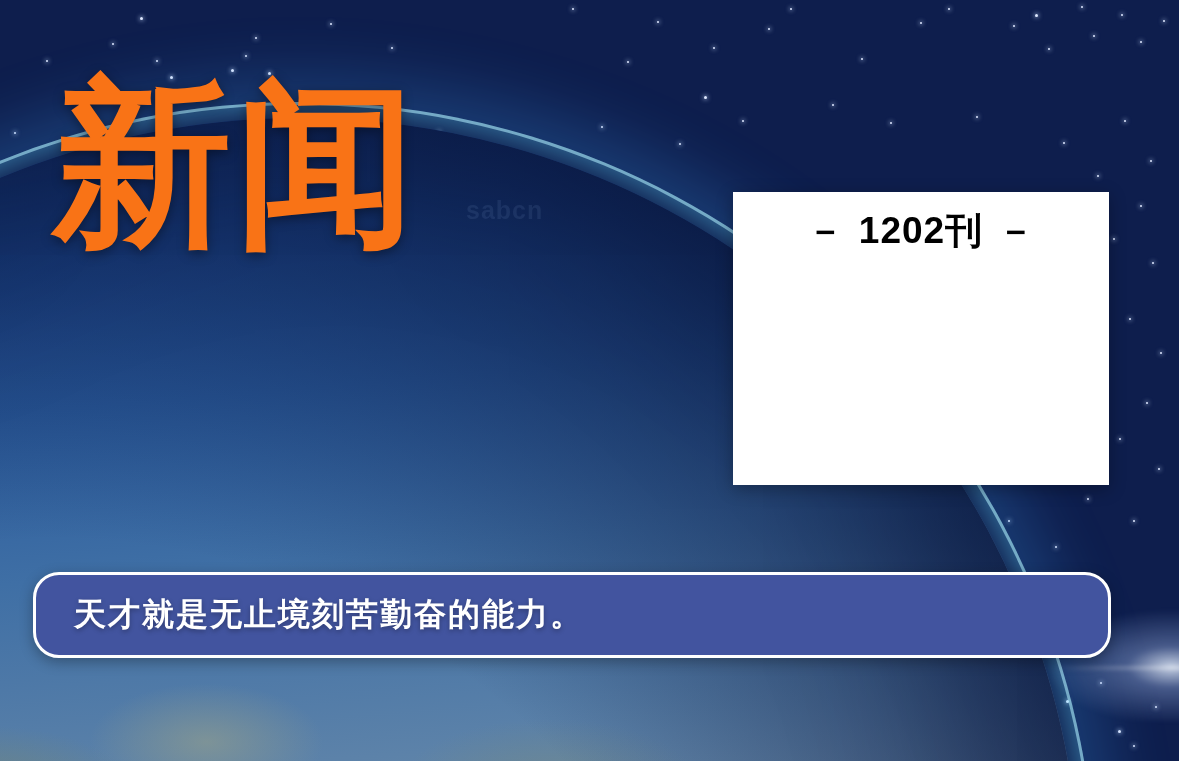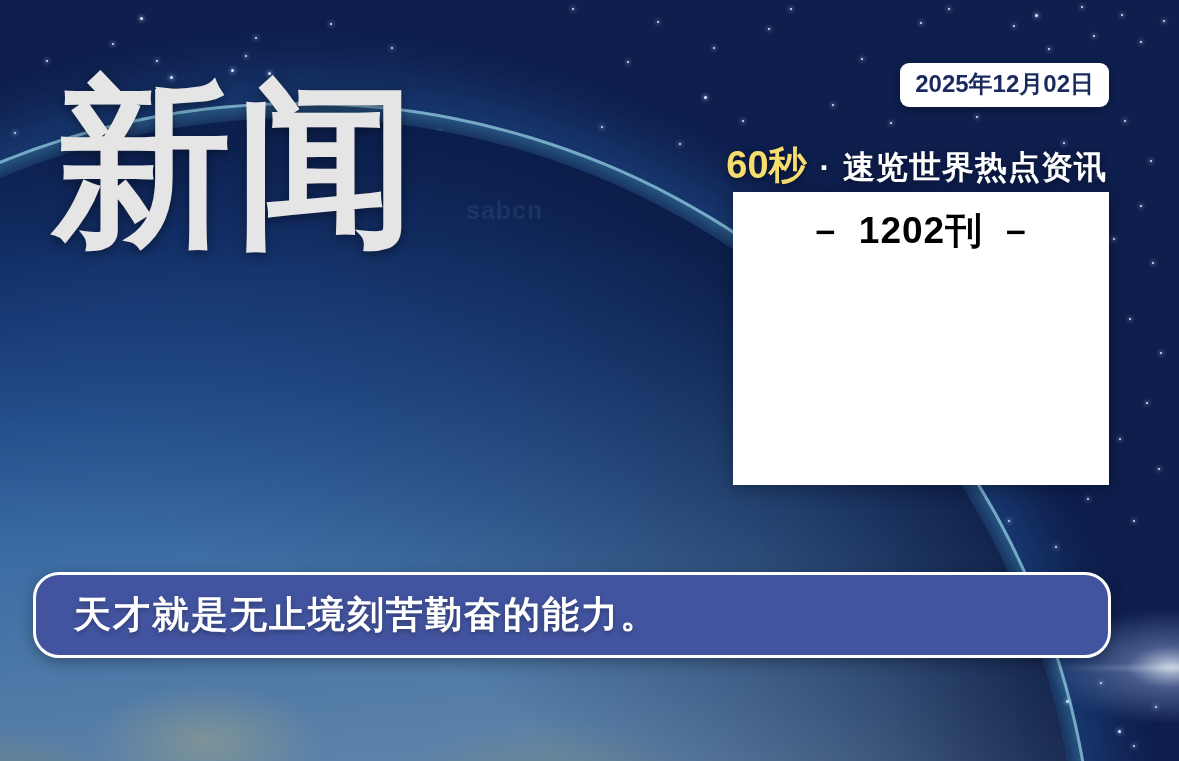--- a/index.html
+++ b/index.html
@@ -103,21 +103,21 @@
   }
 
   
   .title{
     position:absolute; left:52px; top:96px;
     font-family:"DejaVu Sans","Liberation Sans",sans-serif;
     font-weight:700; line-height:.96; letter-spacing:4px;
   }
   .title .l1{ display:block; font-size:180px; color:#f9e27a;
     text-shadow:0 3px 10px rgba(0,0,0,.35); }
-  .title .l2{ display:block; font-size:180px; color:#e5e5e5;
+  .title .l2{ display:block; font-size:180px; color:#f97316;
     text-shadow:0 3px 12px rgba(0,0,0,.40); margin-top:-18px; }
 
   
   .date-pill{
     position:absolute; right:70px; top:63px;
     background:#ffffff; color:#1a2a5e;
     padding:5px 15px 7px; border-radius:9px;
     font-size:24px; font-weight:700; letter-spacing:0;
     box-shadow:0 2px 8px rgba(0,0,0,.28);
     white-space:nowrap;
@@ -157,21 +157,21 @@
   }
 
   
   .quote{
     position:absolute; left:33px; top:572px; width:1078px; height:86px;
     background:#42549f; border:3px solid #ffffff; border-radius:26px;
     box-shadow:0 4px 14px rgba(0,0,0,.30);
     display:flex; align-items:center;
   }
   .quote span{
-    color:#ffffff; font-size:37px; font-weight:700; letter-spacing:2px;
+    color:#ffffff; font-size:32px; font-weight:700; letter-spacing:2px;
     padding-left:38px; white-space:nowrap;
     text-shadow:0 2px 5px rgba(0,0,0,.30);
   }
 </style>
 </head>
 <body>
 
 <div class="poster">
 
   <div class="space"></div>
@@ -266,27 +266,21 @@
 
   <div class="atmos"></div>
   <div class="atmos-hi"></div>
   <div class="earth">
     <div class="earth-shade"></div>
   </div>
   <div class="glow-br"></div>
 
   <div class="watermark">sabcn</div>
 
-  <div class="date-pill">2025年12月02日</div>
-
-  <div class="tagline">
-    <span class="sec">60秒</span>
-    <span class="dot">·</span>
-    <span class="txt">速览世界热点资讯</span>
-  </div>
+
 
   <div class="title">
     <span class="l2">新闻</span>
   </div>
 
   <div class="card">
     <div class="issue">
       <span class="dash">－</span><span>1202刊</span><span class="dash">－</span>
     </div>
   </div>

